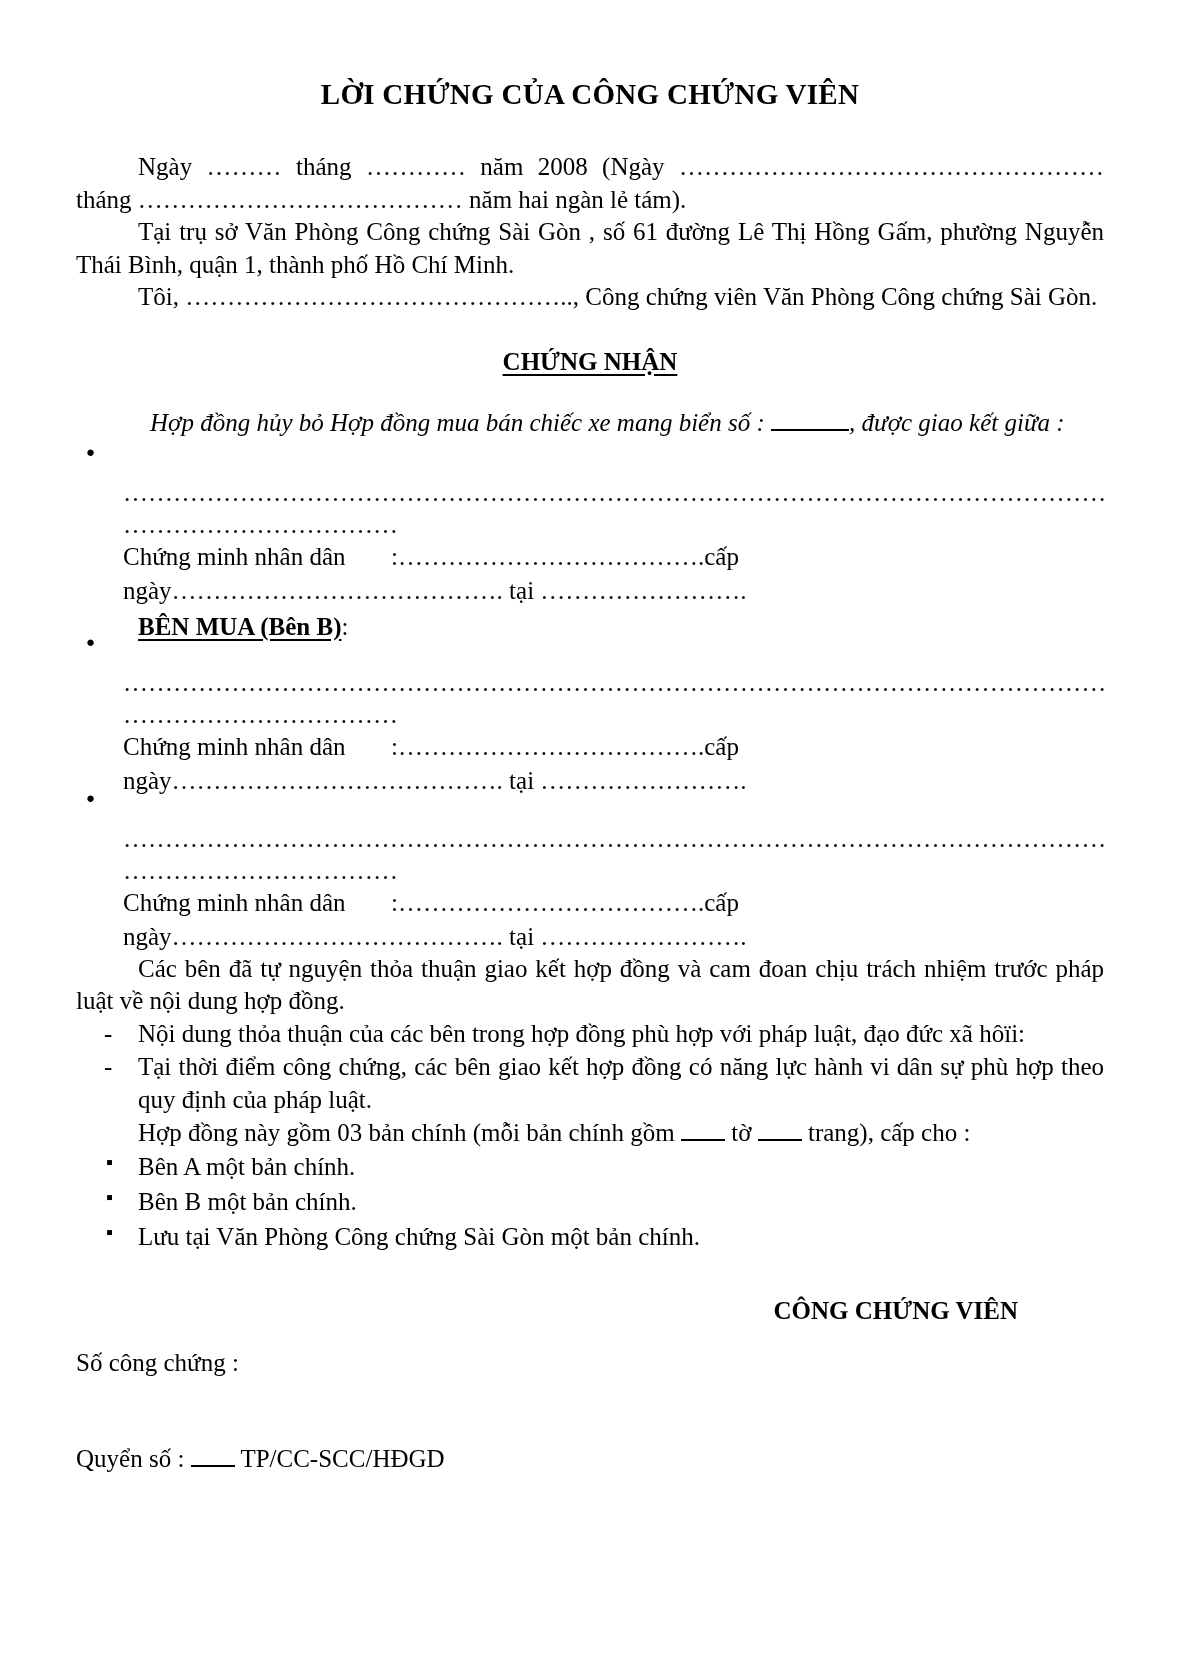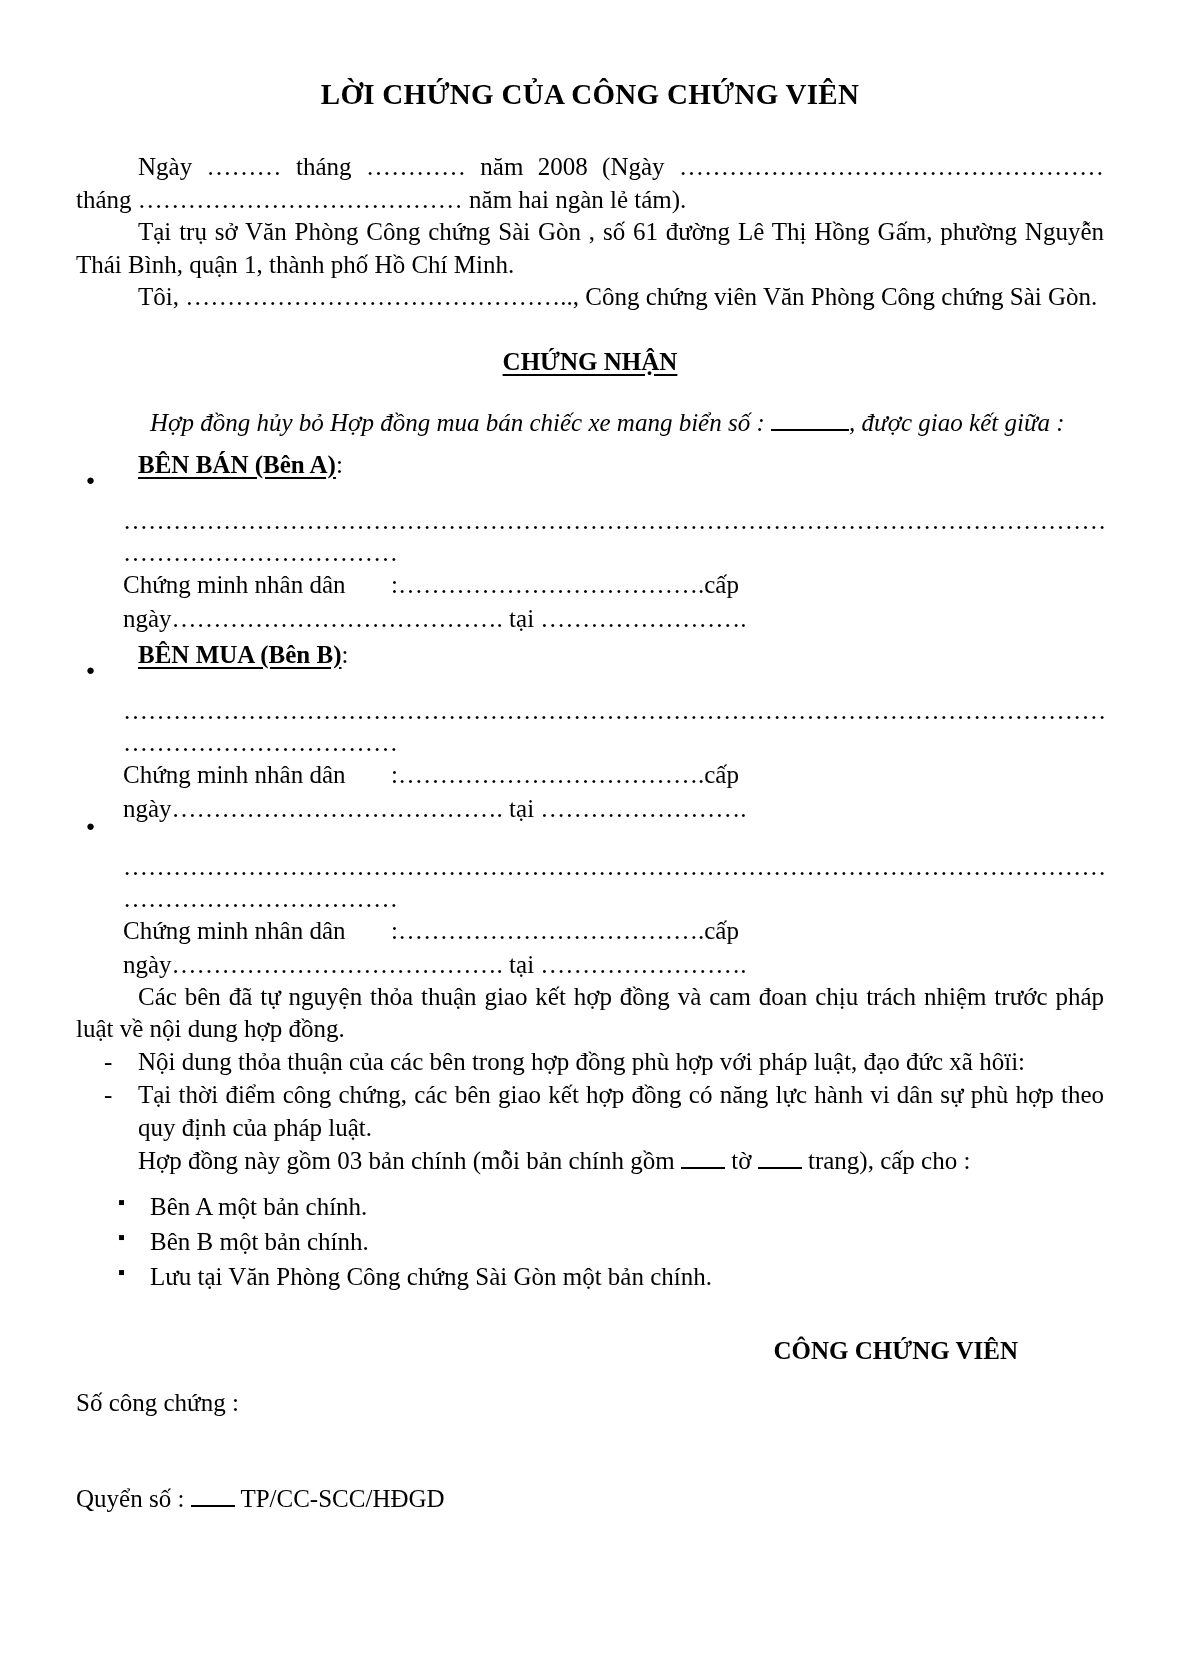--- a/index.html
+++ b/index.html
@@ -131,21 +131,21 @@
     text-align: justify;
     margin-bottom: 1px;
   }
   .clause-list li::before {
     content: "-";
     position: absolute;
     left: 28px;
     top: 0;
   }
   .copies-list {
-    margin: 12px;
+    margin: 0;
     padding: 0;
     list-style: none;
   }
   .copies-list li {
     position: relative;
     padding-left: 62px;
     font-size: 25px;
     line-height: 1.32;
     margin-bottom: 2px;
   }
@@ -186,63 +186,60 @@
   <p class="para indent">Tôi, ……………………………………….., Công chứng viên Văn Phòng Công chứng Sài Gòn.</p>
 
   <div class="section-head">
     <span>CHỨNG NHẬN</span>
   </div>
 
   <p class="italic-clause">
     <span>Hợp đồng hủy bỏ Hợp đồng mua bán chiếc xe mang biển số :</span>
     <span class="blank-line blank-plate"></span><span>,  được giao kết giữa :</span>
   </p>
-
-  <div class="party-block">
-    <div class="party-head">
-      <u>BÊN BÁN (Bên A)</u><span class="colon">:</span>
-    </div>
-    <div class="dot-bullet"></div>
-    <div class="fill-rows">
-      <span class="fill-long">…………………………………………………………………………………………………………………………</span>
-      <span class="fill-short">……………………………</span>
-      <span class="id-row">
-        <span class="id-label">Chứng minh nhân dân</span><span>:……………………………….cấp</span>
-      </span>
-      <span class="fill-short">ngày…………………………………. tại …………………….</span>
-    </div>
-  </div>
-
-  <div class="party-block">
-    <div class="party-head">
-      <u>BÊN MUA (Bên B)</u><span class="colon">:</span>
-    </div>
-    <div class="dot-bullet"></div>
-    <div class="fill-rows">
-      <span class="fill-long">…………………………………………………………………………………………………………………………</span>
-      <span class="fill-short">……………………………</span>
-      <span class="id-row">
-        <span class="id-label">Chứng minh nhân dân</span><span>:……………………………….cấp</span>
-      </span>
-      <span class="fill-short">ngày…………………………………. tại …………………….</span>
-    </div>
-  </div>
 
   <div class="party-block">
     <div class="dot-bullet"></div>
     <div class="fill-rows">
       <span class="fill-long">…………………………………………………………………………………………………………………………</span>
       <span class="fill-short">……………………………</span>
       <span class="id-row">
         <span class="id-label">Chứng minh nhân dân</span><span>:……………………………….cấp</span>
       </span>
       <span class="fill-short">ngày…………………………………. tại …………………….</span>
     </div>
   </div>
 
+  <div class="party-block">
+    <div class="party-head">
+      <u>BÊN MUA (Bên B)</u><span class="colon">:</span>
+    </div>
+    <div class="dot-bullet"></div>
+    <div class="fill-rows">
+      <span class="fill-long">…………………………………………………………………………………………………………………………</span>
+      <span class="fill-short">……………………………</span>
+      <span class="id-row">
+        <span class="id-label">Chứng minh nhân dân</span><span>:……………………………….cấp</span>
+      </span>
+      <span class="fill-short">ngày…………………………………. tại …………………….</span>
+    </div>
+  </div>
+
+  <div class="party-block">
+    <div class="dot-bullet"></div>
+    <div class="fill-rows">
+      <span class="fill-long">…………………………………………………………………………………………………………………………</span>
+      <span class="fill-short">……………………………</span>
+      <span class="id-row">
+        <span class="id-label">Chứng minh nhân dân</span><span>:……………………………….cấp</span>
+      </span>
+      <span class="fill-short">ngày…………………………………. tại …………………….</span>
+    </div>
+  </div>
+
   <p class="para indent">Các bên đã tự nguyện thỏa thuận giao kết hợp đồng và cam đoan chịu trách nhiệm trước pháp luật về nội dung hợp đồng.</p>
 
   <ul class="clause-list">
     <li>Nội dung thỏa thuận của các bên trong hợp đồng phù hợp với pháp luật, đạo đức xã hôïi:</li>
     <li>Tại thời điểm công chứng, các bên giao kết hợp đồng có năng lực hành vi dân sự phù hợp theo quy định của pháp luật.</li>
   </ul>
 
   <p class="para indent">
     <span>Hợp đồng này gồm 03 bản chính (mỗi bản chính gồm</span>
     <span class="blank-line blank-sm"></span>

